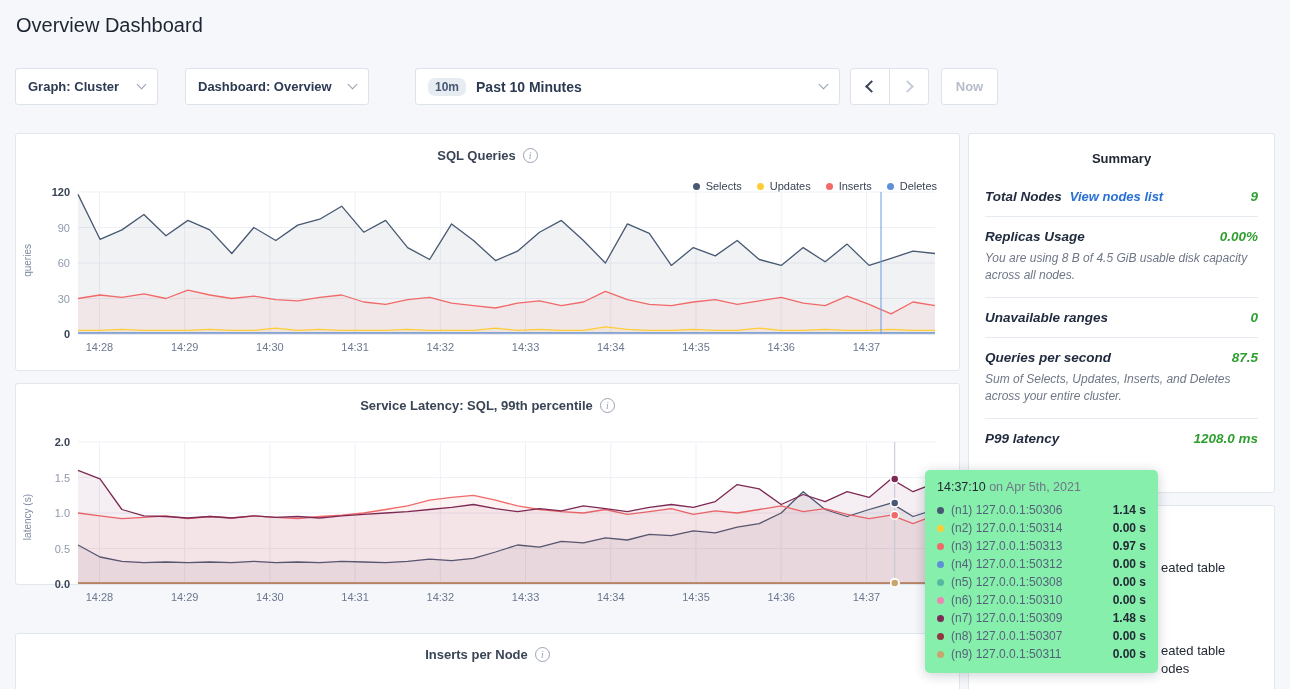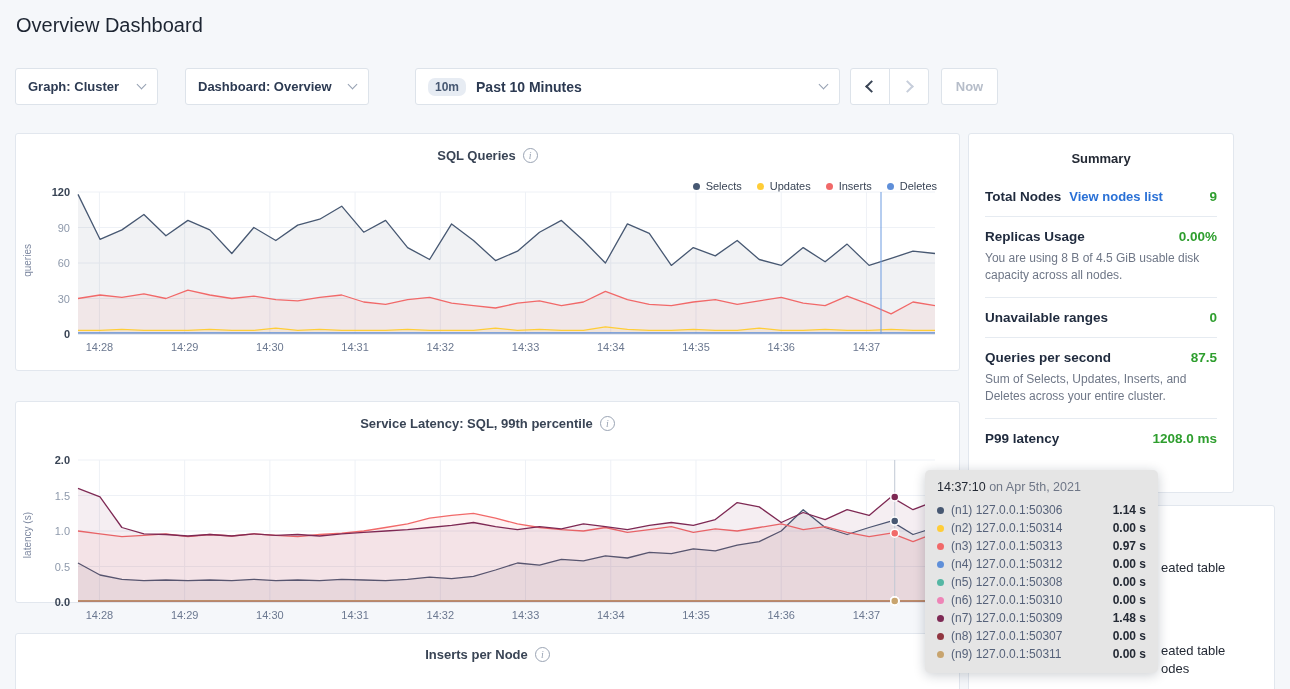--- a/index.html
+++ b/index.html
@@ -46,21 +46,21 @@
     left: 941px; width: 57px; justify-content: center;
     font-size: 13px; font-weight: bold; color: #b6bdc9; cursor: default;
   }
 
   
   .panel {
     position: absolute; background: #fff;
     border: 1px solid #e2e7ee; border-radius: 3px;
   }
   #panel-sql      { left: 15px; top: 133px; width: 945px; height: 238px; }
-  #panel-latency  { left: 15px; top: 401px; width: 945px; height: 202px; }
+  #panel-latency  { left: 15px; top: 383px; width: 945px; height: 202px; }
   #panel-replicas { left: 15px; top: 633px; width: 945px; height: 120px; }
   .panel-title-row {
     display: flex; justify-content: center; align-items: center; gap: 7px;
     padding-top: 14px;
   }
   .panel-title { font-size: 13px; font-weight: bold; color: #394455; }
   .info-icon {
     width: 15px; height: 15px; border: 1px solid #9aa4b4; border-radius: 50%;
     color: #9aa4b4; font-size: 10px; line-height: 13px; text-align: center;
     font-family: "Liberation Serif", serif; font-style: italic; cursor: pointer;
@@ -76,41 +76,41 @@
 
   .ylabel {
     position: absolute; left: 6px; top: 110px;
     writing-mode: vertical-rl; transform: rotate(180deg);
     font-size: 10px; color: #7e89a1;
   }
   .chart-area { position: absolute; left: 10px; right: 10px; top: 50px; bottom: 10px; }
   #panel-replicas .panel-title-row { padding-top: 13px; }
 
   
-  #panel-summary { left: 968px; top: 133px; width: 266px; height: 360px; }
+  #panel-summary { left: 968px; top: 133px; width: 307px; height: 360px; }
   .summary-title { text-align: center; font-size: 13px; font-weight: bold; color: #242a35; padding: 17px 0 11px; }
-  .srow { margin: 0 16px; padding: 12px 0; }
+  .srow { margin: 0 16px; padding: 12px 0; font-style: italic; }
   .srow + .srow { border-top: 1px solid #e6ebf1; }
   .srow-line { display: flex; align-items: baseline; gap: 8px; }
   .slabel { font-size: 13.5px; font-weight: bold; color: #1f2a3d; }
   .slink  { font-size: 13px; font-weight: bold; color: #2970d6; cursor: pointer; }
   .sval   { margin-left: auto; font-size: 13.5px; font-weight: bold; color: #2e9e2e; }
   .sdesc  { font-size: 12px; color: #6f7787; line-height: 1.45; margin-top: 6px; }
 
   
   #panel-events { left: 968px; top: 505px; width: 307px; height: 200px; }
   .event-frag { position: absolute; left: 192px; font-size: 13px; color: #242a35; white-space: nowrap; }
   #frag-0 { top: 54px; }
   #frag-1 { top: 137px; }
   #frag-2 { top: 155px; }
 
   
   #tooltip {
     position: absolute; left: 925px; top: 470px; width: 233px; z-index: 20;
-    background: #e5e5e5; border-radius: 5px; padding: 10px 12px;
+    background: #86efac; border-radius: 5px; padding: 10px 12px;
     box-shadow: 0 2px 12px rgba(20,30,50,0.22);
   }
   .tt-head { font-size: 12.5px; color: #242a35; margin-bottom: 7px; }
   .tt-head .tt-date { color: #6f7787; }
   .tt-row { display: flex; align-items: center; gap: 7px; height: 18px; font-size: 12px; color: #56627a; }
   .tt-val { margin-left: auto; font-weight: bold; color: #242a35; }
 </style>
 </head>
 <body>
 

